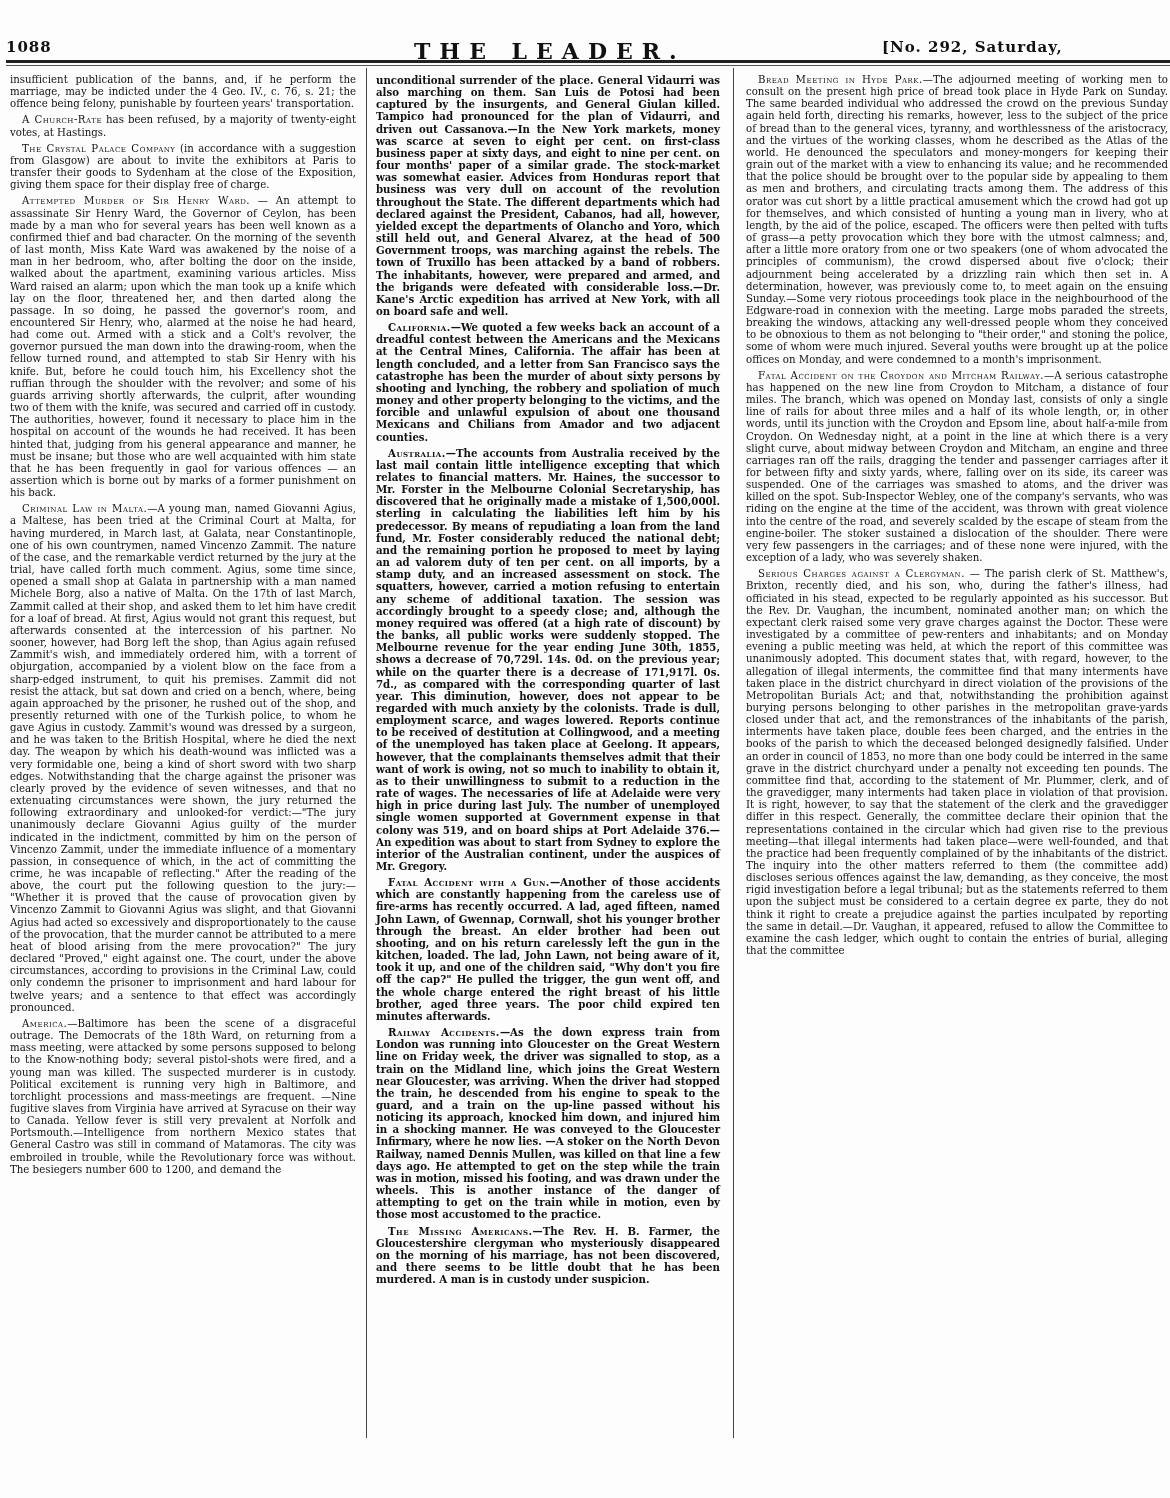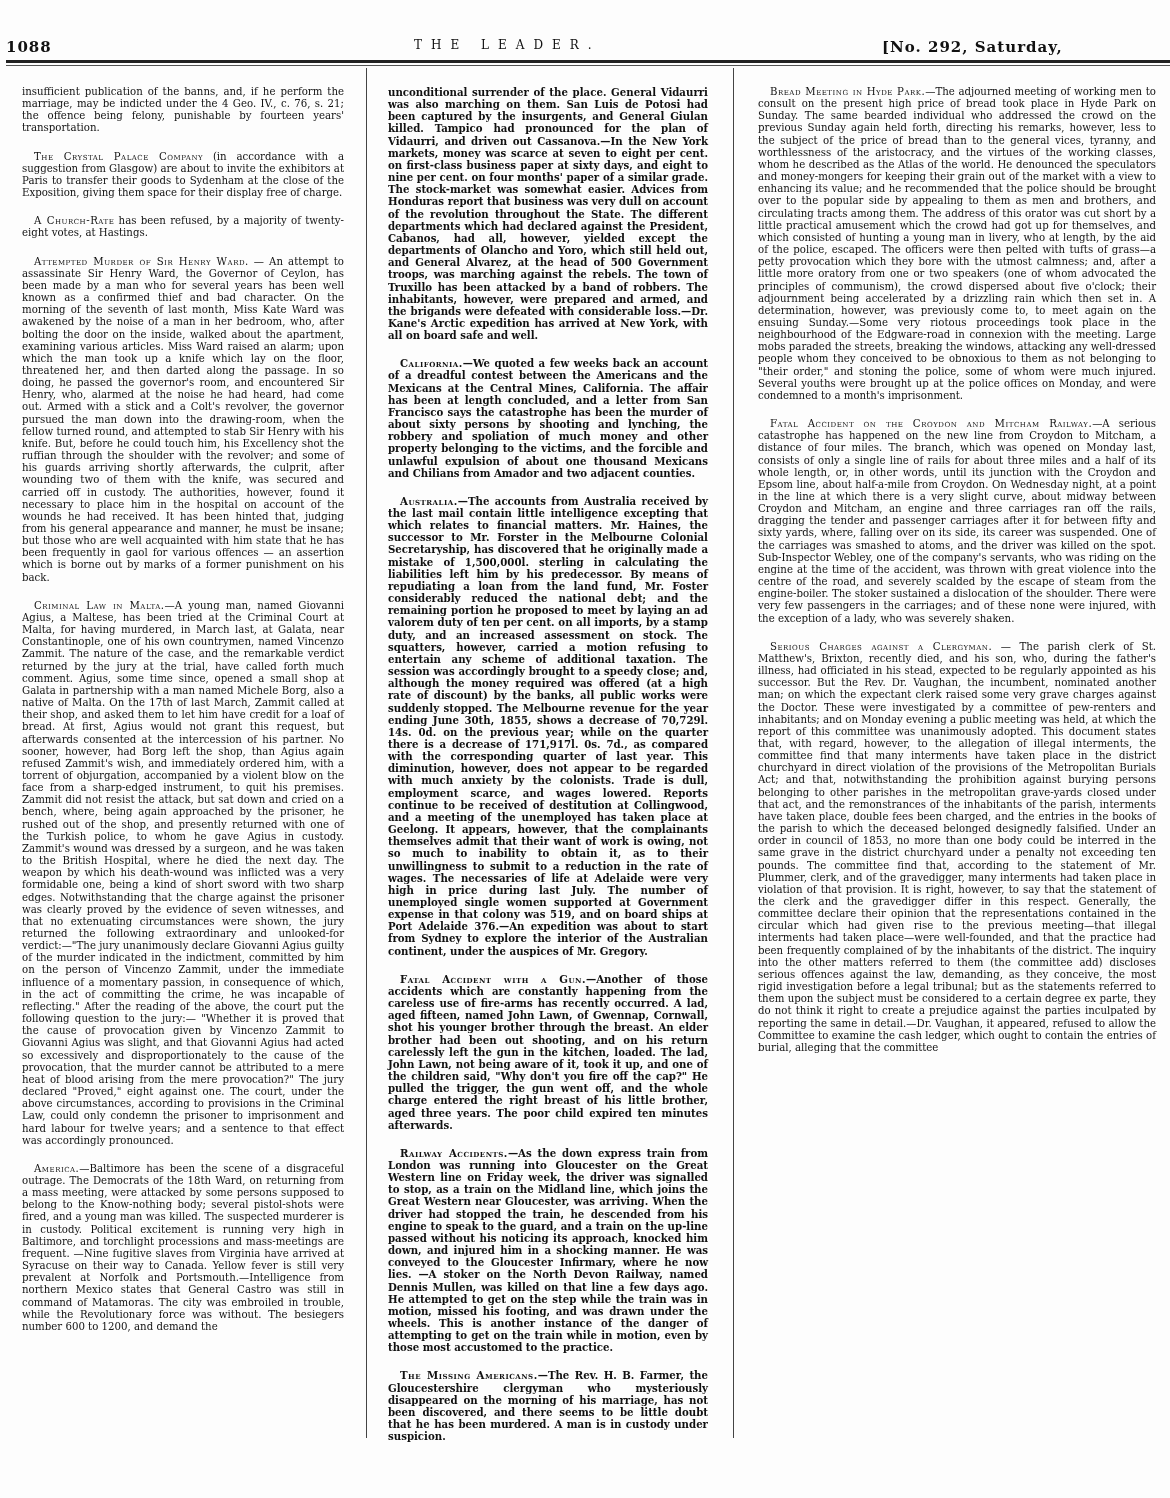--- a/index.html
+++ b/index.html
@@ -1,48 +1,48 @@
 <!DOCTYPE html>
 <html><head>
 <meta charset="utf-8">
 <style>
   html, body { margin:0; padding:0; background:#fdfdfd; }
   body { width:1170px; height:1498px; position:relative; overflow:hidden;
          font-family:"DejaVu Serif","Liberation Serif",serif; color:#111; }
   .masthead { position:absolute; left:6px; top:38px; width:1164px; height:22px; }
   .page-num { position:absolute; left:0; top:0; font-weight:bold; font-size:15px; letter-spacing:1px;text-align:right; }
-  .paper-title { position:absolute; left:408px; top:0; font-weight:normal; font-size:12px; letter-spacing:9px; }
+  .paper-title { position:absolute; left:408px; top:0; font-weight:bold; font-size:22px; letter-spacing:9px; }
   .issue { position:absolute; left:876px; top:0; font-weight:bold; font-size:15px; letter-spacing:1px; white-space:nowrap; }
   .rule { position:absolute; left:6px; top:60px; width:1164px; border-top:3px solid #222; border-bottom:1px solid #555; height:2px; }
   .col { position:absolute; top:70px; font-size:10.2px; line-height:12.15px; text-align:justify; }
   .c1 { left:6px; width:354px; }
   .c2 { left:372px; width:352px;font-weight:bold; }
   .c3 { left:742px; width:430px; }
   .vline { position:absolute; top:68px; height:1370px; border-left:1px solid #444; }
   .v1 { left:366px; } .v2 { left:733px; }
-  p { margin:16px; text-indent:12px; }
+  p { margin:4px; text-indent:12px; }
   .hd { font-variant:small-caps; letter-spacing:0.5px; }
 </style>
 </head>
 <body>
 
 <div class="masthead">
   <span class="page-num">1088</span>
   <span class="paper-title">THE LEADER.</span>
   <span class="issue">[No. 292, Saturday,</span>
 </div>
 <div class="rule"></div>
 
 <div class="vline v1"></div>
 <div class="vline v2"></div>
 
 <div class="col c1">
     <p style="text-indent: 0px;"><span>insufficient publication of the banns, and, if he perform the marriage, may be indicted under the 4 Geo. IV., c. 76, s. 21; the offence being felony, punishable by fourteen years' transportation.</span></p>
+    <p><span class="hd">A Church-Rate</span><span> has been refused, by a majority of twenty-eight votes, at Hastings.</span></p>
     <p><span class="hd">The Crystal Palace Company</span><span> (in accordance with a suggestion from Glasgow) are about to invite the exhibitors at Paris to transfer their goods to Sydenham at the close of the Exposition, giving them space for their display free of charge.</span></p>
-    <p><span class="hd">A Church-Rate</span><span> has been refused, by a majority of twenty-eight votes, at Hastings.</span></p>
     <p><span class="hd">Attempted Murder of Sir Henry Ward.</span><span> — An attempt to assassinate Sir Henry Ward, the Governor of Ceylon, has been made by a man who for several years has been well known as a confirmed thief and bad character. On the morning of the seventh of last month, Miss Kate Ward was awakened by the noise of a man in her bedroom, who, after bolting the door on the inside, walked about the apartment, examining various articles. Miss Ward raised an alarm; upon which the man took up a knife which lay on the floor, threatened her, and then darted along the passage. In so doing, he passed the governor's room, and encountered Sir Henry, who, alarmed at the noise he had heard, had come out. Armed with a stick and a Colt's revolver, the governor pursued the man down into the drawing-room, when the fellow turned round, and attempted to stab Sir Henry with his knife. But, before he could touch him, his Excellency shot the ruffian through the shoulder with the revolver; and some of his guards arriving shortly afterwards, the culprit, after wounding two of them with the knife, was secured and carried off in custody. The authorities, however, found it necessary to place him in the hospital on account of the wounds he had received. It has been hinted that, judging from his general appearance and manner, he must be insane; but those who are well acquainted with him state that he has been frequently in gaol for various offences — an assertion which is borne out by marks of a former punishment on his back.</span></p>
     <p><span class="hd">Criminal Law in Malta.</span><span>—A young man, named Giovanni Agius, a Maltese, has been tried at the Criminal Court at Malta, for having murdered, in March last, at Galata, near Constantinople, one of his own countrymen, named Vincenzo Zammit. The nature of the case, and the remarkable verdict returned by the jury at the trial, have called forth much comment. Agius, some time since, opened a small shop at Galata in partnership with a man named Michele Borg, also a native of Malta. On the 17th of last March, Zammit called at their shop, and asked them to let him have credit for a loaf of bread. At first, Agius would not grant this request, but afterwards consented at the intercession of his partner. No sooner, however, had Borg left the shop, than Agius again refused Zammit's wish, and immediately ordered him, with a torrent of objurgation, accompanied by a violent blow on the face from a sharp-edged instrument, to quit his premises. Zammit did not resist the attack, but sat down and cried on a bench, where, being again approached by the prisoner, he rushed out of the shop, and presently returned with one of the Turkish police, to whom he gave Agius in custody. Zammit's wound was dressed by a surgeon, and he was taken to the British Hospital, where he died the next day. The weapon by which his death-wound was inflicted was a very formidable one, being a kind of short sword with two sharp edges. Notwithstanding that the charge against the prisoner was clearly proved by the evidence of seven witnesses, and that no extenuating circumstances were shown, the jury returned the following extraordinary and unlooked-for verdict:—"The jury unanimously declare Giovanni Agius guilty of the murder indicated in the indictment, committed by him on the person of Vincenzo Zammit, under the immediate influence of a momentary passion, in consequence of which, in the act of committing the crime, he was incapable of reflecting." After the reading of the above, the court put the following question to the jury:— "Whether it is proved that the cause of provocation given by Vincenzo Zammit to Giovanni Agius was slight, and that Giovanni Agius had acted so excessively and disproportionately to the cause of the provocation, that the murder cannot be attributed to a mere heat of blood arising from the mere provocation?" The jury declared "Proved," eight against one. The court, under the above circumstances, according to provisions in the Criminal Law, could only condemn the prisoner to imprisonment and hard labour for twelve years; and a sentence to that effect was accordingly pronounced.</span></p>
     <p><span class="hd">America.</span><span>—Baltimore has been the scene of a disgraceful outrage. The Democrats of the 18th Ward, on returning from a mass meeting, were attacked by some persons supposed to belong to the Know-nothing body; several pistol-shots were fired, and a young man was killed. The suspected murderer is in custody. Political excitement is running very high in Baltimore, and torchlight processions and mass-meetings are frequent. —Nine fugitive slaves from Virginia have arrived at Syracuse on their way to Canada. Yellow fever is still very prevalent at Norfolk and Portsmouth.—Intelligence from northern Mexico states that General Castro was still in command of Matamoras. The city was embroiled in trouble, while the Revolutionary force was without. The besiegers number 600 to 1200, and demand the</span></p>
   </div>
 <div class="col c2">
     <p style="text-indent: 0px;"><span>unconditional surrender of the place. General Vidaurri was also marching on them. San Luis de Potosi had been captured by the insurgents, and General Giulan killed. Tampico had pronounced for the plan of Vidaurri, and driven out Cassanova.—In the New York markets, money was scarce at seven to eight per cent. on first-class business paper at sixty days, and eight to nine per cent. on four months' paper of a similar grade. The stock-market was somewhat easier. Advices from Honduras report that business was very dull on account of the revolution throughout the State. The different departments which had declared against the President, Cabanos, had all, however, yielded except the departments of Olancho and Yoro, which still held out, and General Alvarez, at the head of 500 Government troops, was marching against the rebels. The town of Truxillo has been attacked by a band of robbers. The inhabitants, however, were prepared and armed, and the brigands were defeated with considerable loss.—Dr. Kane's Arctic expedition has arrived at New York, with all on board safe and well.</span></p>
     <p><span class="hd">California.</span><span>—We quoted a few weeks back an account of a dreadful contest between the Americans and the Mexicans at the Central Mines, California. The affair has been at length concluded, and a letter from San Francisco says the catastrophe has been the murder of about sixty persons by shooting and lynching, the robbery and spoliation of much money and other property belonging to the victims, and the forcible and unlawful expulsion of about one thousand Mexicans and Chilians from Amador and two adjacent counties.</span></p>
     <p><span class="hd">Australia.</span><span>—The accounts from Australia received by the last mail contain little intelligence excepting that which relates to financial matters. Mr. Haines, the successor to Mr. Forster in the Melbourne Colonial Secretaryship, has discovered that he originally made a mistake of 1,500,000l. sterling in calculating the liabilities left him by his predecessor. By means of repudiating a loan from the land fund, Mr. Foster considerably reduced the national debt; and the remaining portion he proposed to meet by laying an ad valorem duty of ten per cent. on all imports, by a stamp duty, and an increased assessment on stock. The squatters, however, carried a motion refusing to entertain any scheme of additional taxation. The session was accordingly brought to a speedy close; and, although the money required was offered (at a high rate of discount) by the banks, all public works were suddenly stopped. The Melbourne revenue for the year ending June 30th, 1855, shows a decrease of 70,729l. 14s. 0d. on the previous year; while on the quarter there is a decrease of 171,917l. 0s. 7d., as compared with the corresponding quarter of last year. This diminution, however, does not appear to be regarded with much anxiety by the colonists. Trade is dull, employment scarce, and wages lowered. Reports continue to be received of destitution at Collingwood, and a meeting of the unemployed has taken place at Geelong. It appears, however, that the complainants themselves admit that their want of work is owing, not so much to inability to obtain it, as to their unwillingness to submit to a reduction in the rate of wages. The necessaries of life at Adelaide were very high in price during last July. The number of unemployed single women supported at Government expense in that colony was 519, and on board ships at Port Adelaide 376.—An expedition was about to start from Sydney to explore the interior of the Australian continent, under the auspices of Mr. Gregory.</span></p>
     <p><span class="hd">Fatal Accident with a Gun.</span><span>—Another of those accidents which are constantly happening from the careless use of fire-arms has recently occurred. A lad, aged fifteen, named John Lawn, of Gwennap, Cornwall, shot his younger brother through the breast. An elder brother had been out shooting, and on his return carelessly left the gun in the kitchen, loaded. The lad, John Lawn, not being aware of it, took it up, and one of the children said, "Why don't you fire off the cap?" He pulled the trigger, the gun went off, and the whole charge entered the right breast of his little brother, aged three years. The poor child expired ten minutes afterwards.</span></p>
     <p><span class="hd">Railway Accidents.</span><span>—As the down express train from London was running into Gloucester on the Great Western line on Friday week, the driver was signalled to stop, as a train on the Midland line, which joins the Great Western near Gloucester, was arriving. When the driver had stopped the train, he descended from his engine to speak to the guard, and a train on the up-line passed without his noticing its approach, knocked him down, and injured him in a shocking manner. He was conveyed to the Gloucester Infirmary, where he now lies. —A stoker on the North Devon Railway, named Dennis Mullen, was killed on that line a few days ago. He attempted to get on the step while the train was in motion, missed his footing, and was drawn under the wheels. This is another instance of the danger of attempting to get on the train while in motion, even by those most accustomed to the practice.</span></p>

